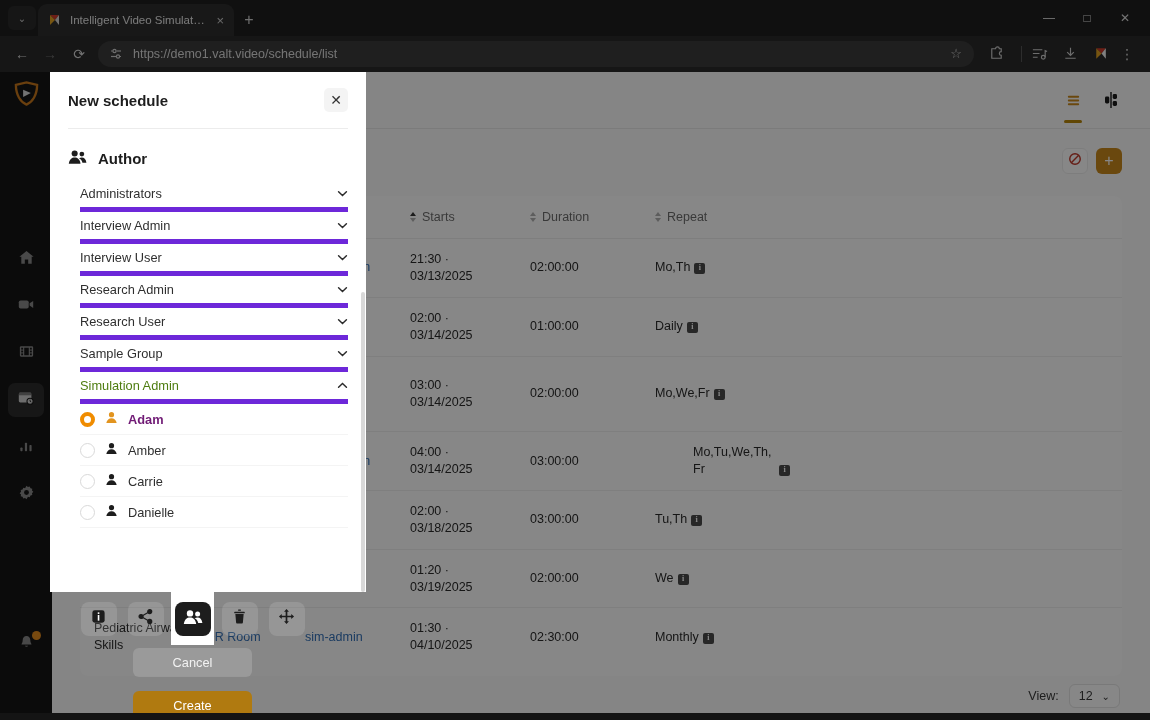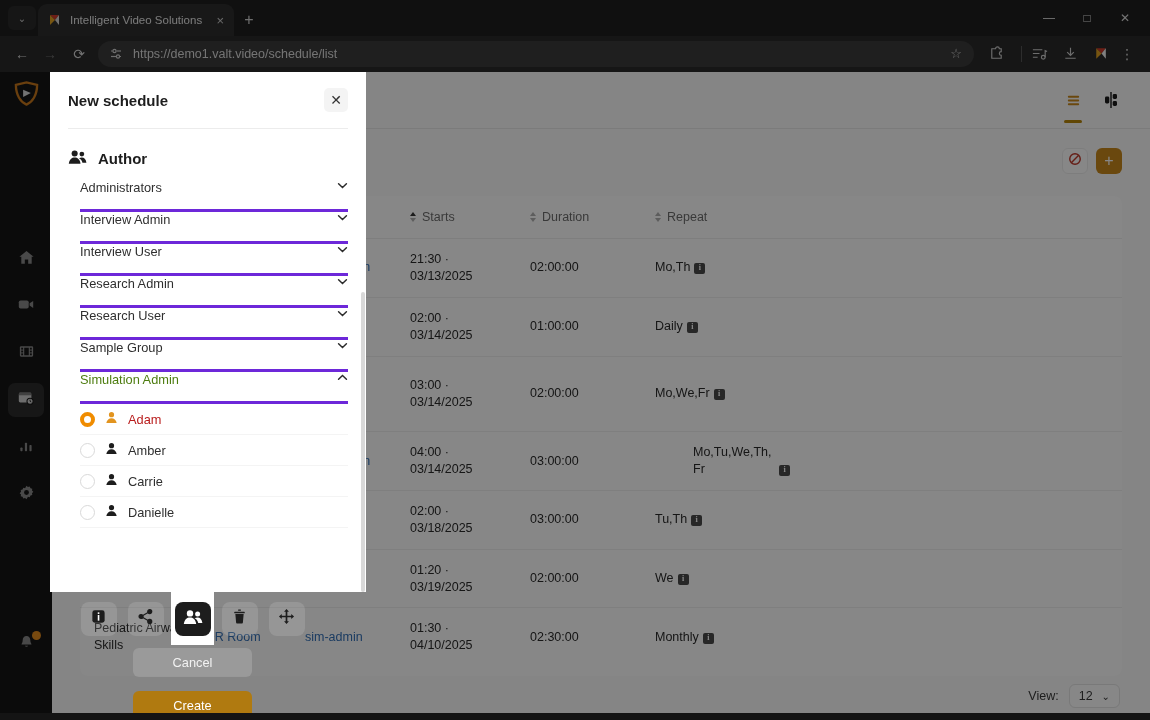--- a/index.html
+++ b/index.html
@@ -202,38 +202,38 @@
     background: #f4f4f4; color: #333; font-size: 14px;
     display: flex; align-items: center; justify-content: center;
   }
   .modal-hr { height: 1px; background: #ececec; margin: 0 18px; }
   .modal-section {
     display: flex; align-items: center; gap: 11px; padding: 20px 18px 12px 18px;
     font-size: 15px; font-weight: 700; color: #1d1d1d;
   }
   .modal-list { flex: 1; overflow: hidden; position: relative; }
   .grp-row {
-    display: flex; height: 32px;
-    margin: 0 18px 0 30px; border-bottom: 3px solid #6d28d9;
+    display: flex; align-items: center; height: 32px;
+    margin: 0 18px 0 30px; border-bottom: 5px solid #6d28d9;
     font-size: 12.8px; color: #2f2f2f;
   }
   .grp-row.open { color: #4d7c0f; }
   .chev { margin-left: auto; font-size: 10px; color: #2b2b2b; }
   .grp-row.open .chev { color: #2b2b2b; }
   .usr-row {
     display: flex; align-items: center; gap: 10px; height: 31px;
     margin: 0 18px 0 30px; border-bottom: 1px solid #f4f4f4;
     font-size: 12.8px; color: #2f2f2f;
   }
   .radio {
     width: 15px; height: 15px; border-radius: 50%; border: 1.5px solid #d9d9d9;
     flex: 0 0 15px;
   }
   .radio.on { border: 4px solid #f08c00; background: #fff; }
-  .usr-row.sel { color: #b91c1c; }
+  .usr-row.sel { color: #701a75; font-weight: bold; }
 
   .modal-tabs {
     position: absolute; left: 50px; top: 592px; width: 285px; height: 53px;
     display: flex; align-items: center; justify-content: center; gap: 11px;
   }
   .mtab {
     width: 36px; height: 34px; border-radius: 8px;
     display: flex; align-items: center; justify-content: center;
     background: rgba(255,255,255,0.13);
   }
@@ -280,21 +280,21 @@
     </div>
     <div class="tab">
       <span class="tab-favicon">
         <svg width="16" height="16" viewBox="0 0 16 16">
           <path d="M3 2 L13 5 L13 9 L7 14 L3 11 Z" fill="#d8d8d8" opacity="0"></path>
           <path d="M4 3 L13 3 L9 8 Z" fill="#cf3a2a"></path>
           <path d="M4 3 L9 8 L4 13 Z" fill="#e0a020"></path>
           <path d="M9 8 L13 3 L13 13 Z" fill="#f2f2f2" opacity="0.85"></path>
         </svg>
       </span>
-      <span class="tab-title">Intelligent Video Solutions</span>
+      <span class="tab-title">Intelligent Video Simulation</span>
       <span class="tab-close">×</span>
     </div>
     <div class="tab-new">+</div>
     <div class="win-ctrl win-min">—</div>
     <div class="win-ctrl win-max">□</div>
     <div class="win-ctrl win-close">✕</div>
   </div>
 
   <div class="chrome-bar">
     <div class="nav-btn nav-back">←</div>

